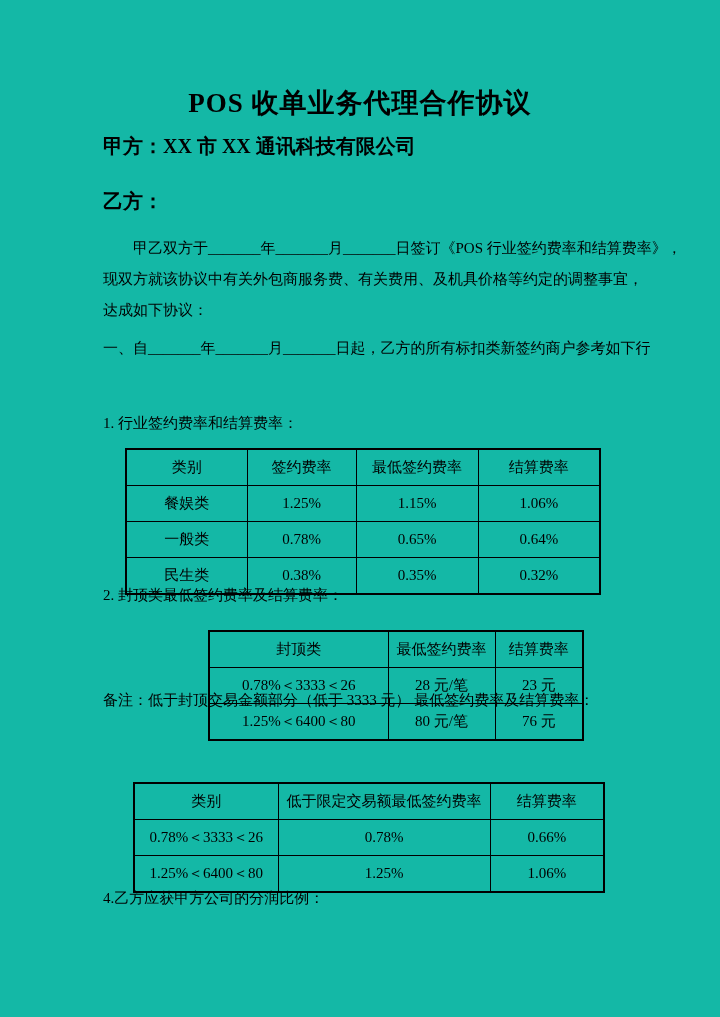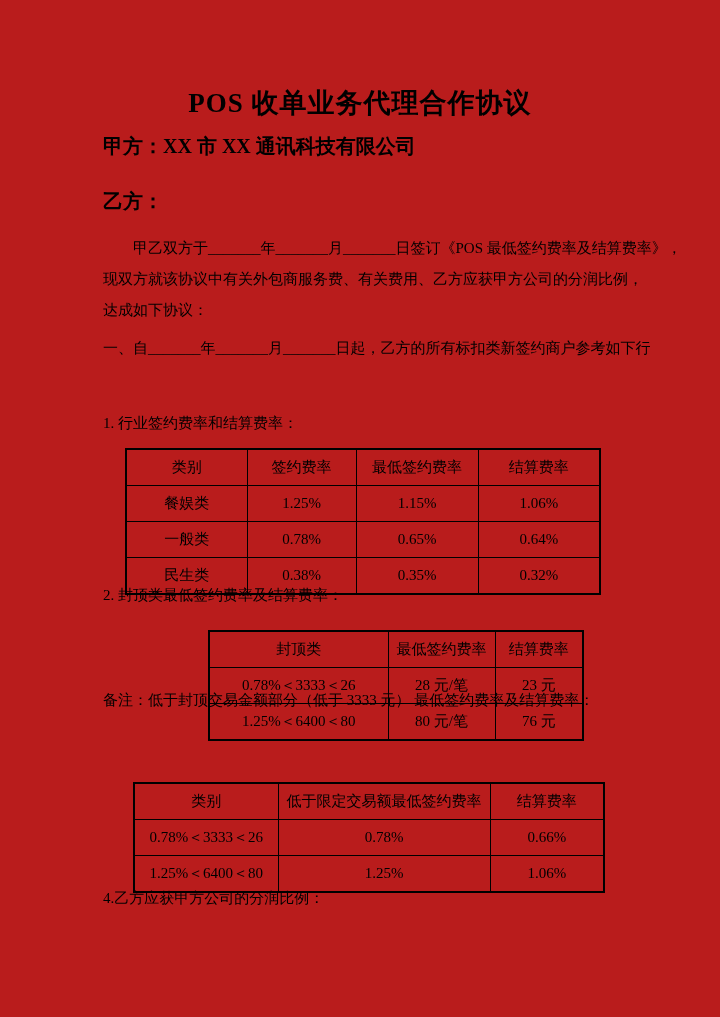--- a/index.html
+++ b/index.html
@@ -1,20 +1,20 @@
 <!DOCTYPE html>
 <html><head>
 <meta charset="utf-8">
 <style>
   html, body { margin: 0; padding: 0; background: #ffffff; }
   .page {
     position: relative;
     width: 720px;
     height: 1017px;
-    background: #b91c1c;
+    background: #14b8a6;
     color: #000000;
     font-family: "Liberation Serif", "DejaVu Serif", serif;
     overflow: hidden;
   }
   .doc-title {
     position: absolute;
     top: 85px;
     left: 0;
     width: 720px;
     text-align: center;
@@ -69,22 +69,22 @@
 </head>
 <body>
 
 <div class="page">
 
   <div class="doc-title">POS 收单业务代理合作协议</div>
 
   <div class="party-line party-a">甲方：XX 市 XX 通讯科技有限公司</div>
   <div class="party-line party-b">乙方：</div>
 
-  <div class="body-line indent" style="top:238px">甲乙双方于_______年_______月_______日签订《POS 最低签约费率及结算费率》，</div>
-  <div class="body-line" style="top:269px">现双方就该协议中有关外包商服务费、有关费用、乙方应获甲方公司的分润比例，</div>
+  <div class="body-line indent" style="top:238px">甲乙双方于_______年_______月_______日签订《POS 行业签约费率和结算费率》，</div>
+  <div class="body-line" style="top:269px">现双方就该协议中有关外包商服务费、有关费用、及机具价格等约定的调整事宜，</div>
   <div class="body-line" style="top:300px">达成如下协议：</div>
 
   <div class="body-line" style="top:338px">一、自_______年_______月_______日起，乙方的所有标扣类新签约商户参考如下行</div>
 
   <div class="body-line" style="top:413px">1. 行业签约费率和结算费率：</div>
 
   <table class="tbl t1">
     <colgroup>
         <col style="width:121px">
         <col style="width:109px">

